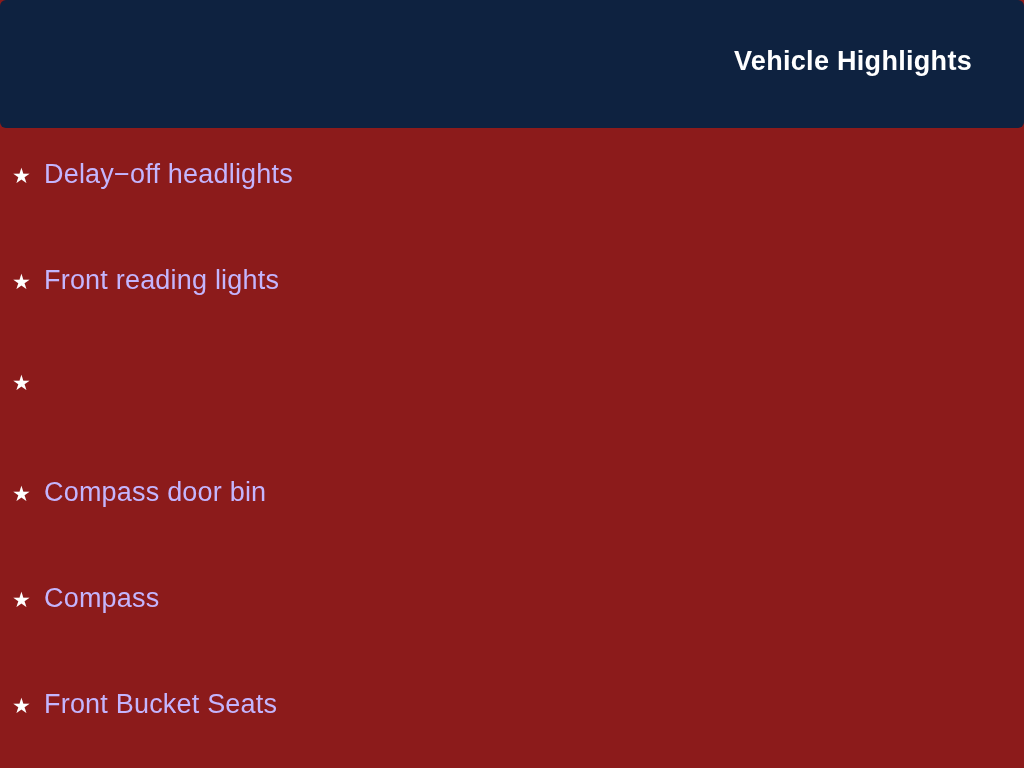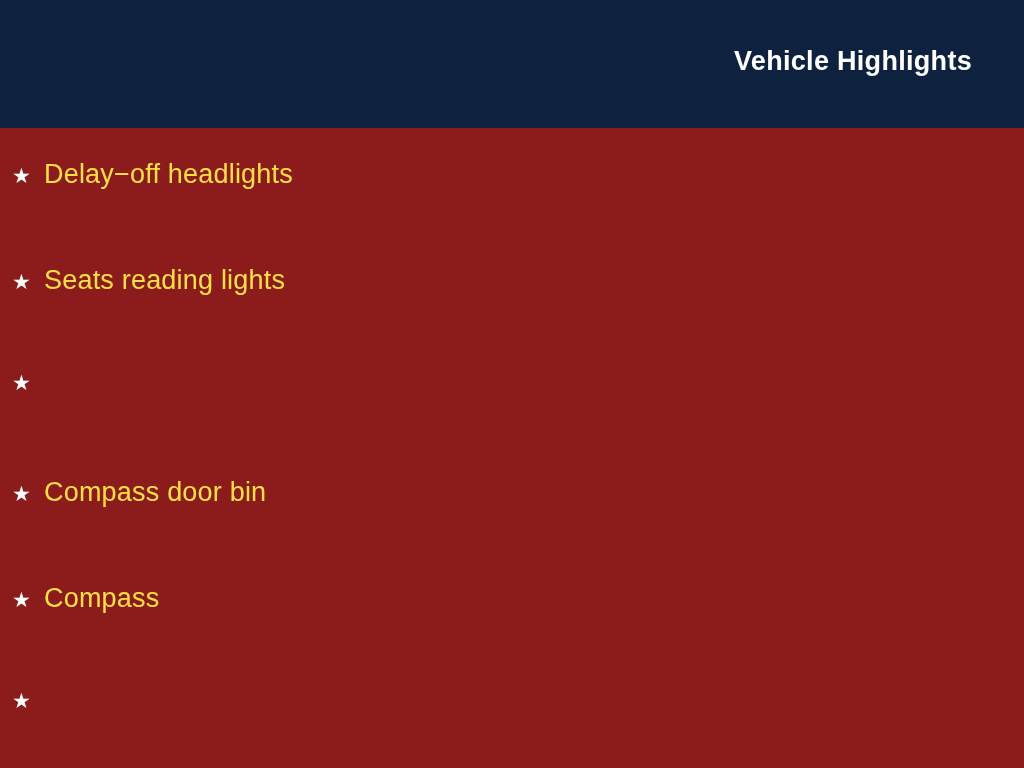--- a/index.html
+++ b/index.html
@@ -20,20 +20,21 @@
     background: #8c1b1b;
   }
   .header-bar {
     position: absolute;
     top: 0;
     left: 0;
     width: 1024px;
     height: 128px;
     background: #0e2240;
     box-sizing: border-box;
+    border-radius: 6px;
   }
   .header-title {
     position: absolute;
     right: 52px;
     top: 46px;
     color: #ffffff;
     font-size: 27px;
     font-weight: bold;
     letter-spacing: 0.3px;
     white-space: nowrap;
@@ -55,21 +56,21 @@
   }
   .bullet-marker {
     width: 32px;
     flex: 0 0 32px;
     color: #ffffff;
     font-size: 21px;
     line-height: 1;
     text-align: left;
   }
   .bullet-text {
-    color: #fde047;
+    color: #c4b5fd;
     font-size: 27px;
     line-height: 1.1;
     letter-spacing: 0.2px;
     white-space: nowrap;
   }
 </style>
 </head>
 <body>
 
 <div class="slide">
@@ -80,35 +81,36 @@
 
   <div class="bullet-list">
 
     <div class="bullet-item">
       <span class="bullet-marker">★</span>
       <span class="bullet-text">Delay−off headlights</span>
     </div>
 
     <div class="bullet-item">
       <span class="bullet-marker">★</span>
-      <span class="bullet-text">Seats reading lights</span>
+      <span class="bullet-text">Front reading lights</span>
     </div>
 
     <div class="bullet-item">
       <span class="bullet-marker">★</span>
     </div>
 
     <div class="bullet-item">
       <span class="bullet-marker">★</span>
       <span class="bullet-text">Compass door bin</span>
     </div>
 
     <div class="bullet-item">
       <span class="bullet-marker">★</span>
       <span class="bullet-text">Compass</span>
     </div>
 
     <div class="bullet-item">
       <span class="bullet-marker">★</span>
+      <span class="bullet-text">Front Bucket Seats</span>
     </div>
 
   </div>
 </div>
 
 </body></html>

